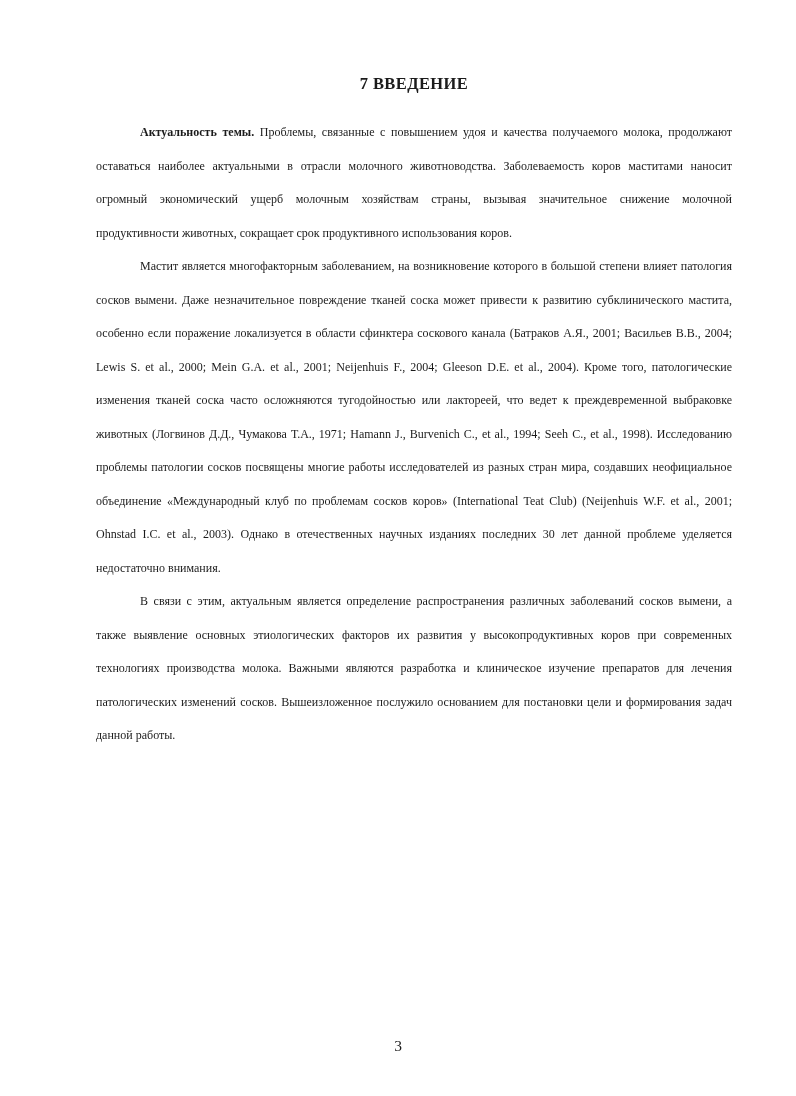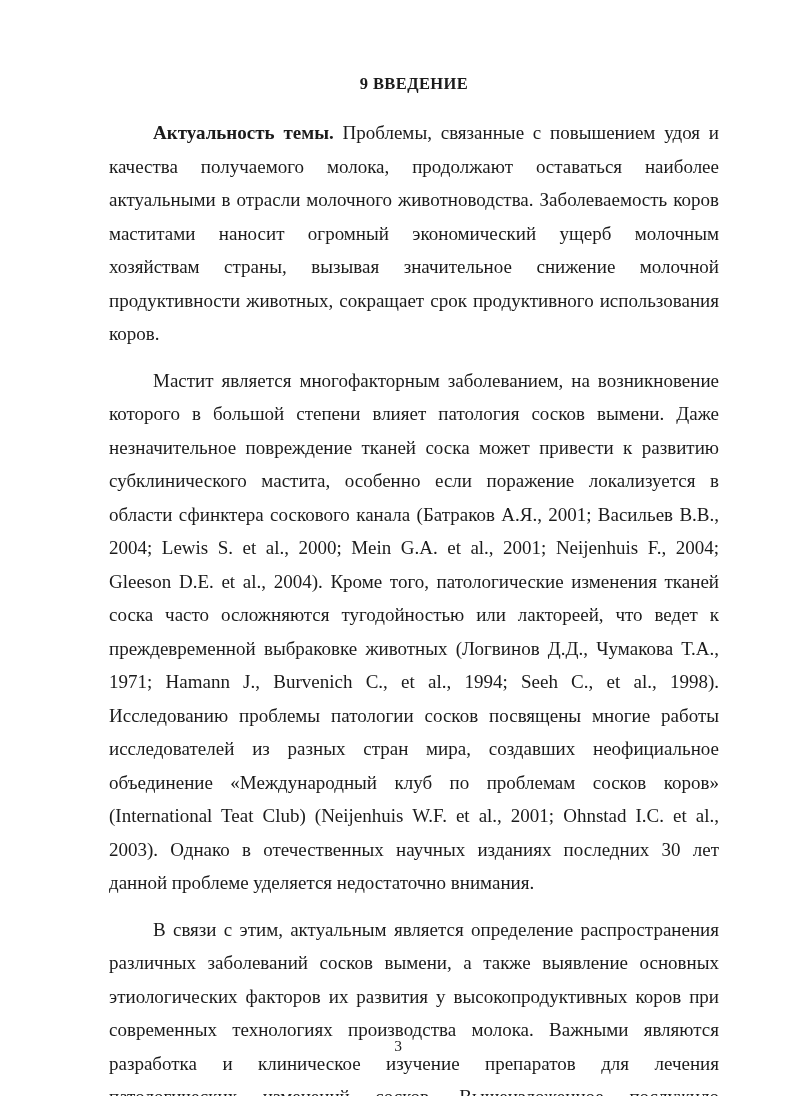--- a/index.html
+++ b/index.html
@@ -25,26 +25,26 @@
     width: 636px;
   }
   .doc-title {
     font-size: 16.5px;
     font-weight: bold;
     text-align: center;
     letter-spacing: 0.4px;
     margin: 0 0 22px 0;
   }
   .para {
-    font-size: 19px;
+    font-size: 12px;
     line-height: 33.5px;
     text-align: justify;
     text-justify: inter-word;
     text-indent: 44px;
-    margin: 13px;
+    margin: 0;
     hyphens: none;
   }
   .para + .para {
     margin-top: 0;
   }
   .lead {
     font-weight: bold;
   }
   .page-number {
     position: absolute;
@@ -54,21 +54,21 @@
     text-align: center;
     font-size: 15.5px;
   }
 </style>
 </head>
 <body>
 
 <div class="page">
   <div class="content">
 
-    <h1 class="doc-title">9 ВВЕДЕНИЕ</h1>
+    <h1 class="doc-title">7 ВВЕДЕНИЕ</h1>
 
     <p class="para"><span class="lead">Актуальность темы.</span><span> Проблемы, связанные с повышением удоя и качества получаемого молока, продолжают оставаться наиболее актуальными в отрасли молочного животноводства. Заболеваемость коров маститами наносит огромный экономический ущерб молочным хозяйствам страны, вызывая значительное снижение молочной продуктивности животных, сокращает срок продуктивного использования коров.</span></p>
 
     <p class="para"><span>Мастит является многофакторным заболеванием, на возникновение которого в большой степени влияет патология сосков вымени. Даже незначительное повреждение тканей соска может привести к развитию субклинического мастита, особенно если поражение локализуется в области сфинктера соскового канала (Батраков А.Я., 2001; Васильев В.В., 2004; Lewis S. et al., 2000; Mein G.A. et al., 2001; Neijenhuis F., 2004; Gleeson D.E. et al., 2004). Кроме того, патологические изменения тканей соска часто осложняются тугодойностью или лактореей, что ведет к преждевременной выбраковке животных (Логвинов Д.Д., Чумакова Т.А., 1971; Hamann J., Burvenich C., et al., 1994; Seeh C., et al., 1998). Исследованию проблемы патологии сосков посвящены многие работы исследователей из разных стран мира, создавших неофициальное объединение «Международный клуб по проблемам сосков коров» (International Teat Club) (Neijenhuis W.F. et al., 2001; Ohnstad I.C. et al., 2003). Однако в отечественных научных изданиях последних 30 лет данной проблеме уделяется недостаточно внимания.</span></p>
 
     <p class="para"><span>В связи с этим, актуальным является определение распространения различных заболеваний сосков вымени, а также выявление основных этиологических факторов их развития у высокопродуктивных коров при современных технологиях производства молока. Важными являются разработка и клиническое изучение препаратов для лечения патологических изменений сосков. Вышеизложенное послужило основанием для постановки цели и формирования задач данной работы.</span></p>
 
   </div>
 
   <div class="page-number">3</div>

